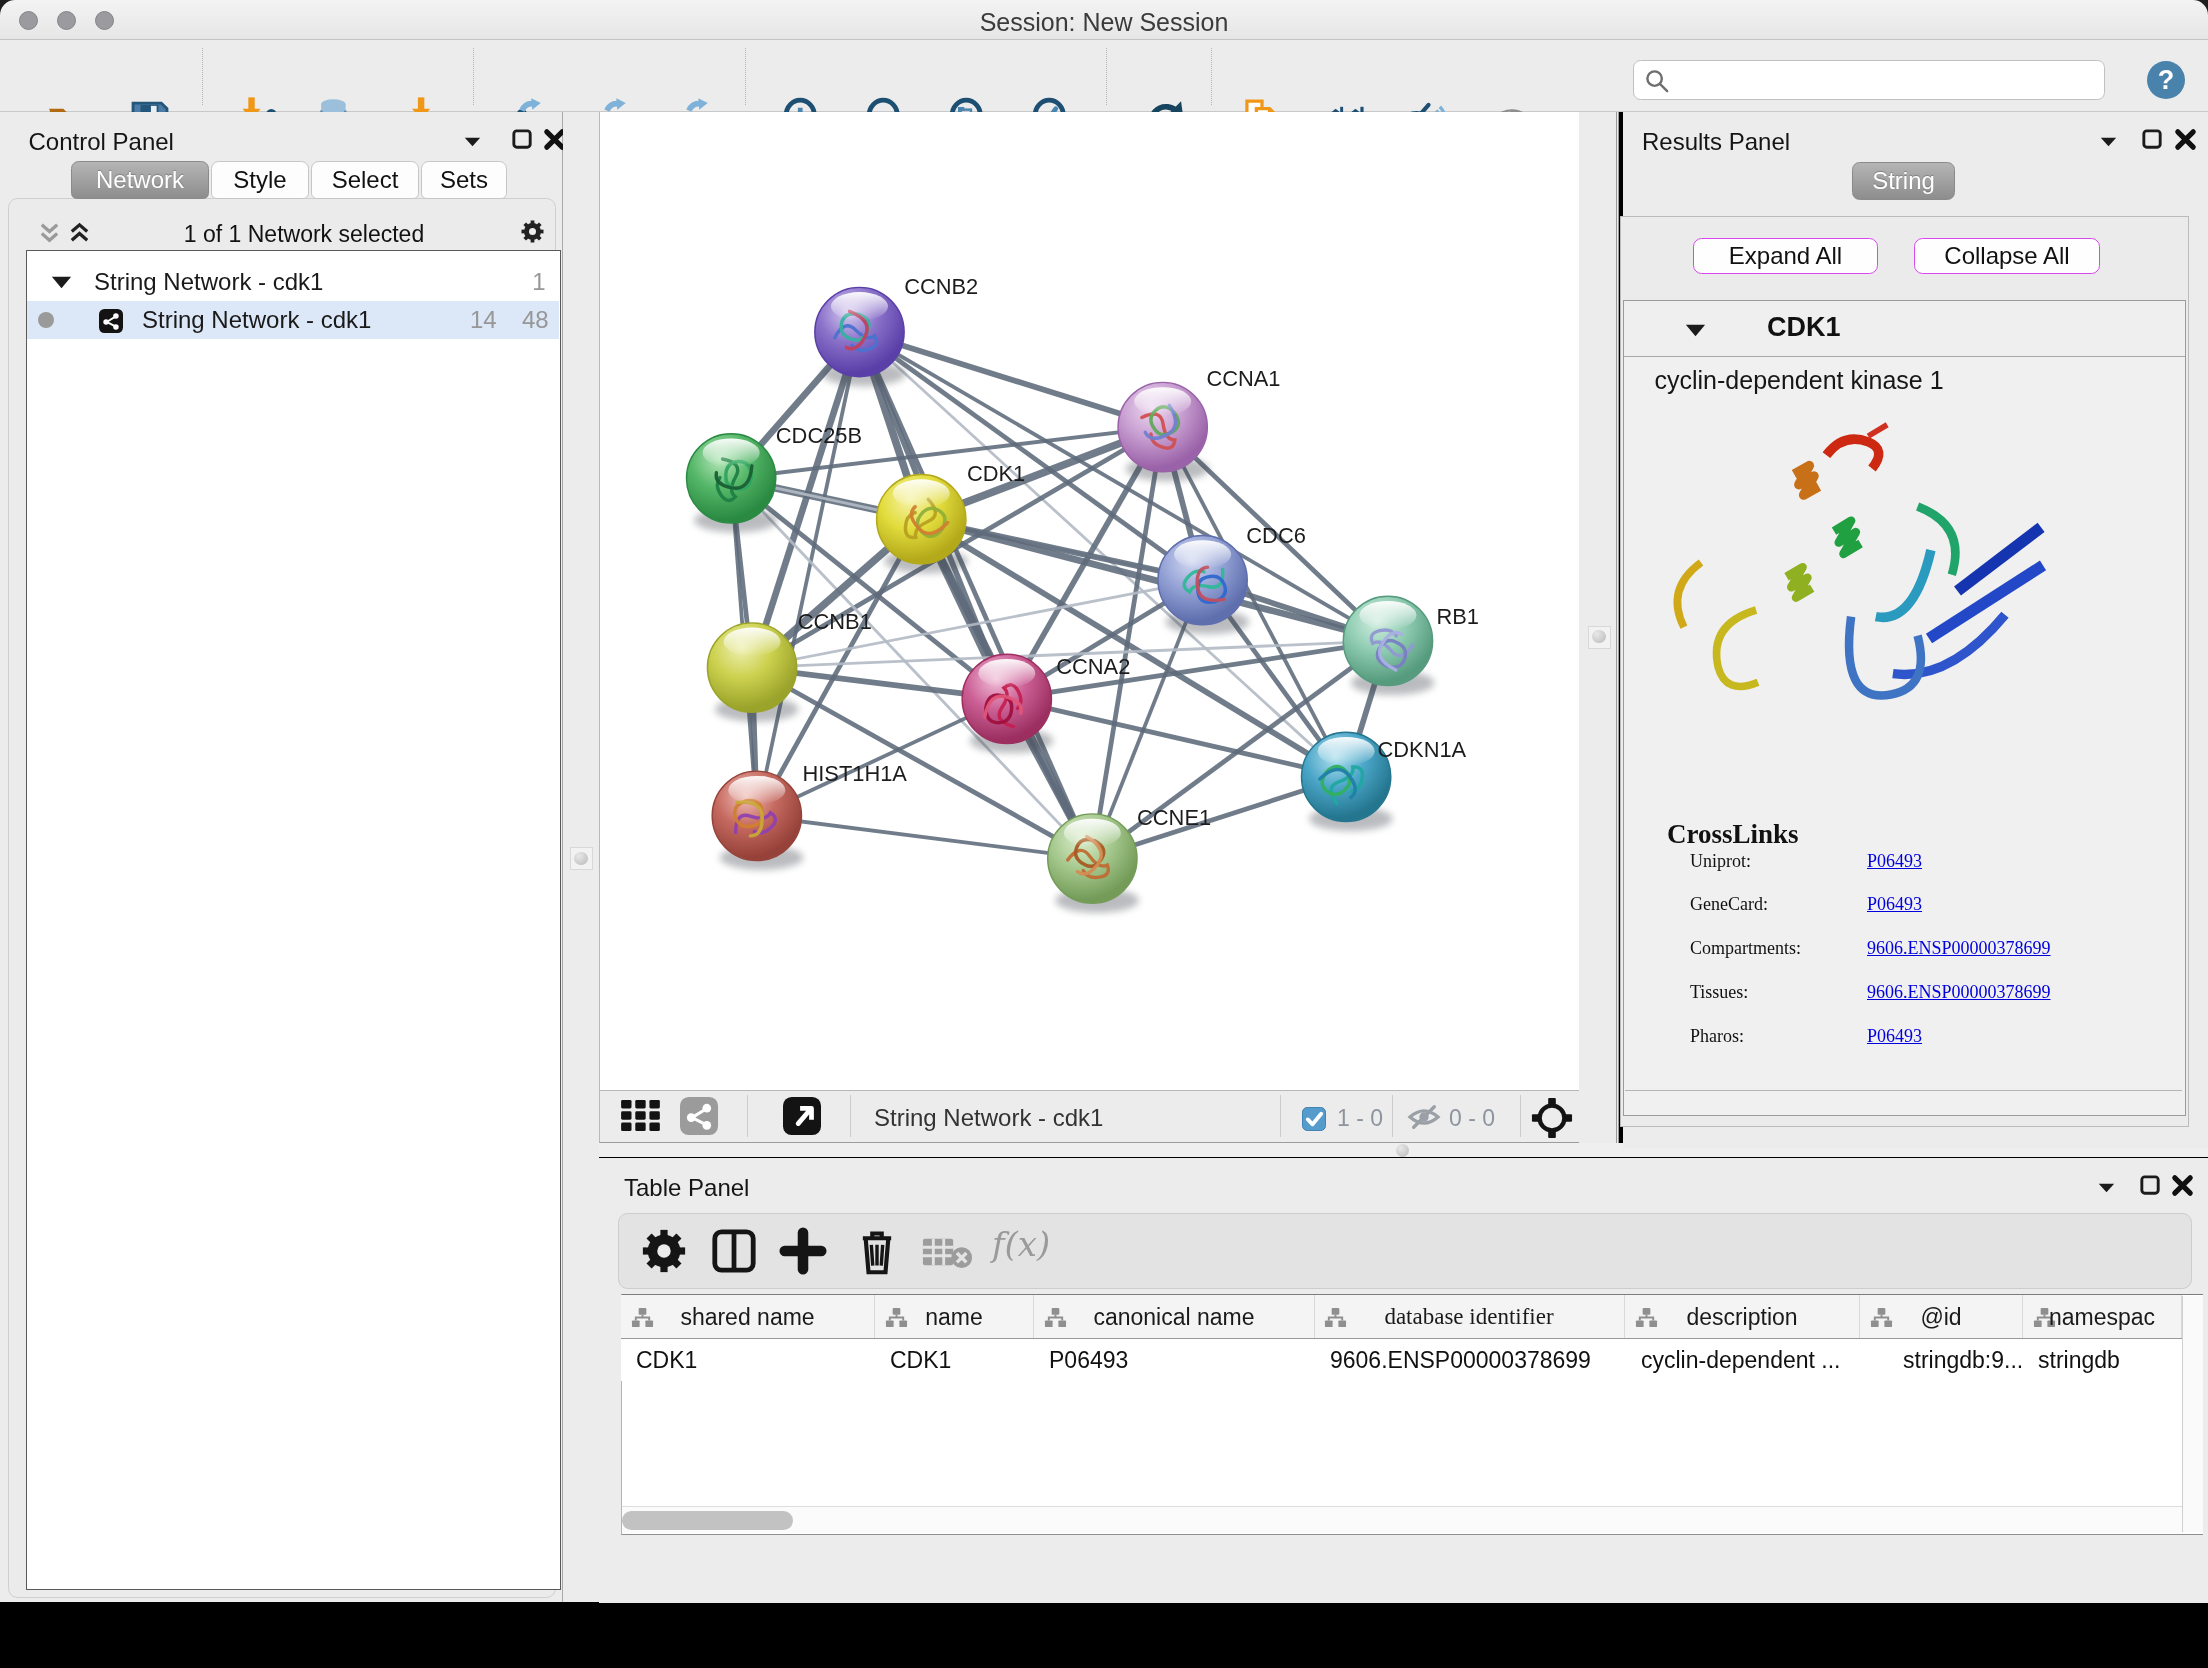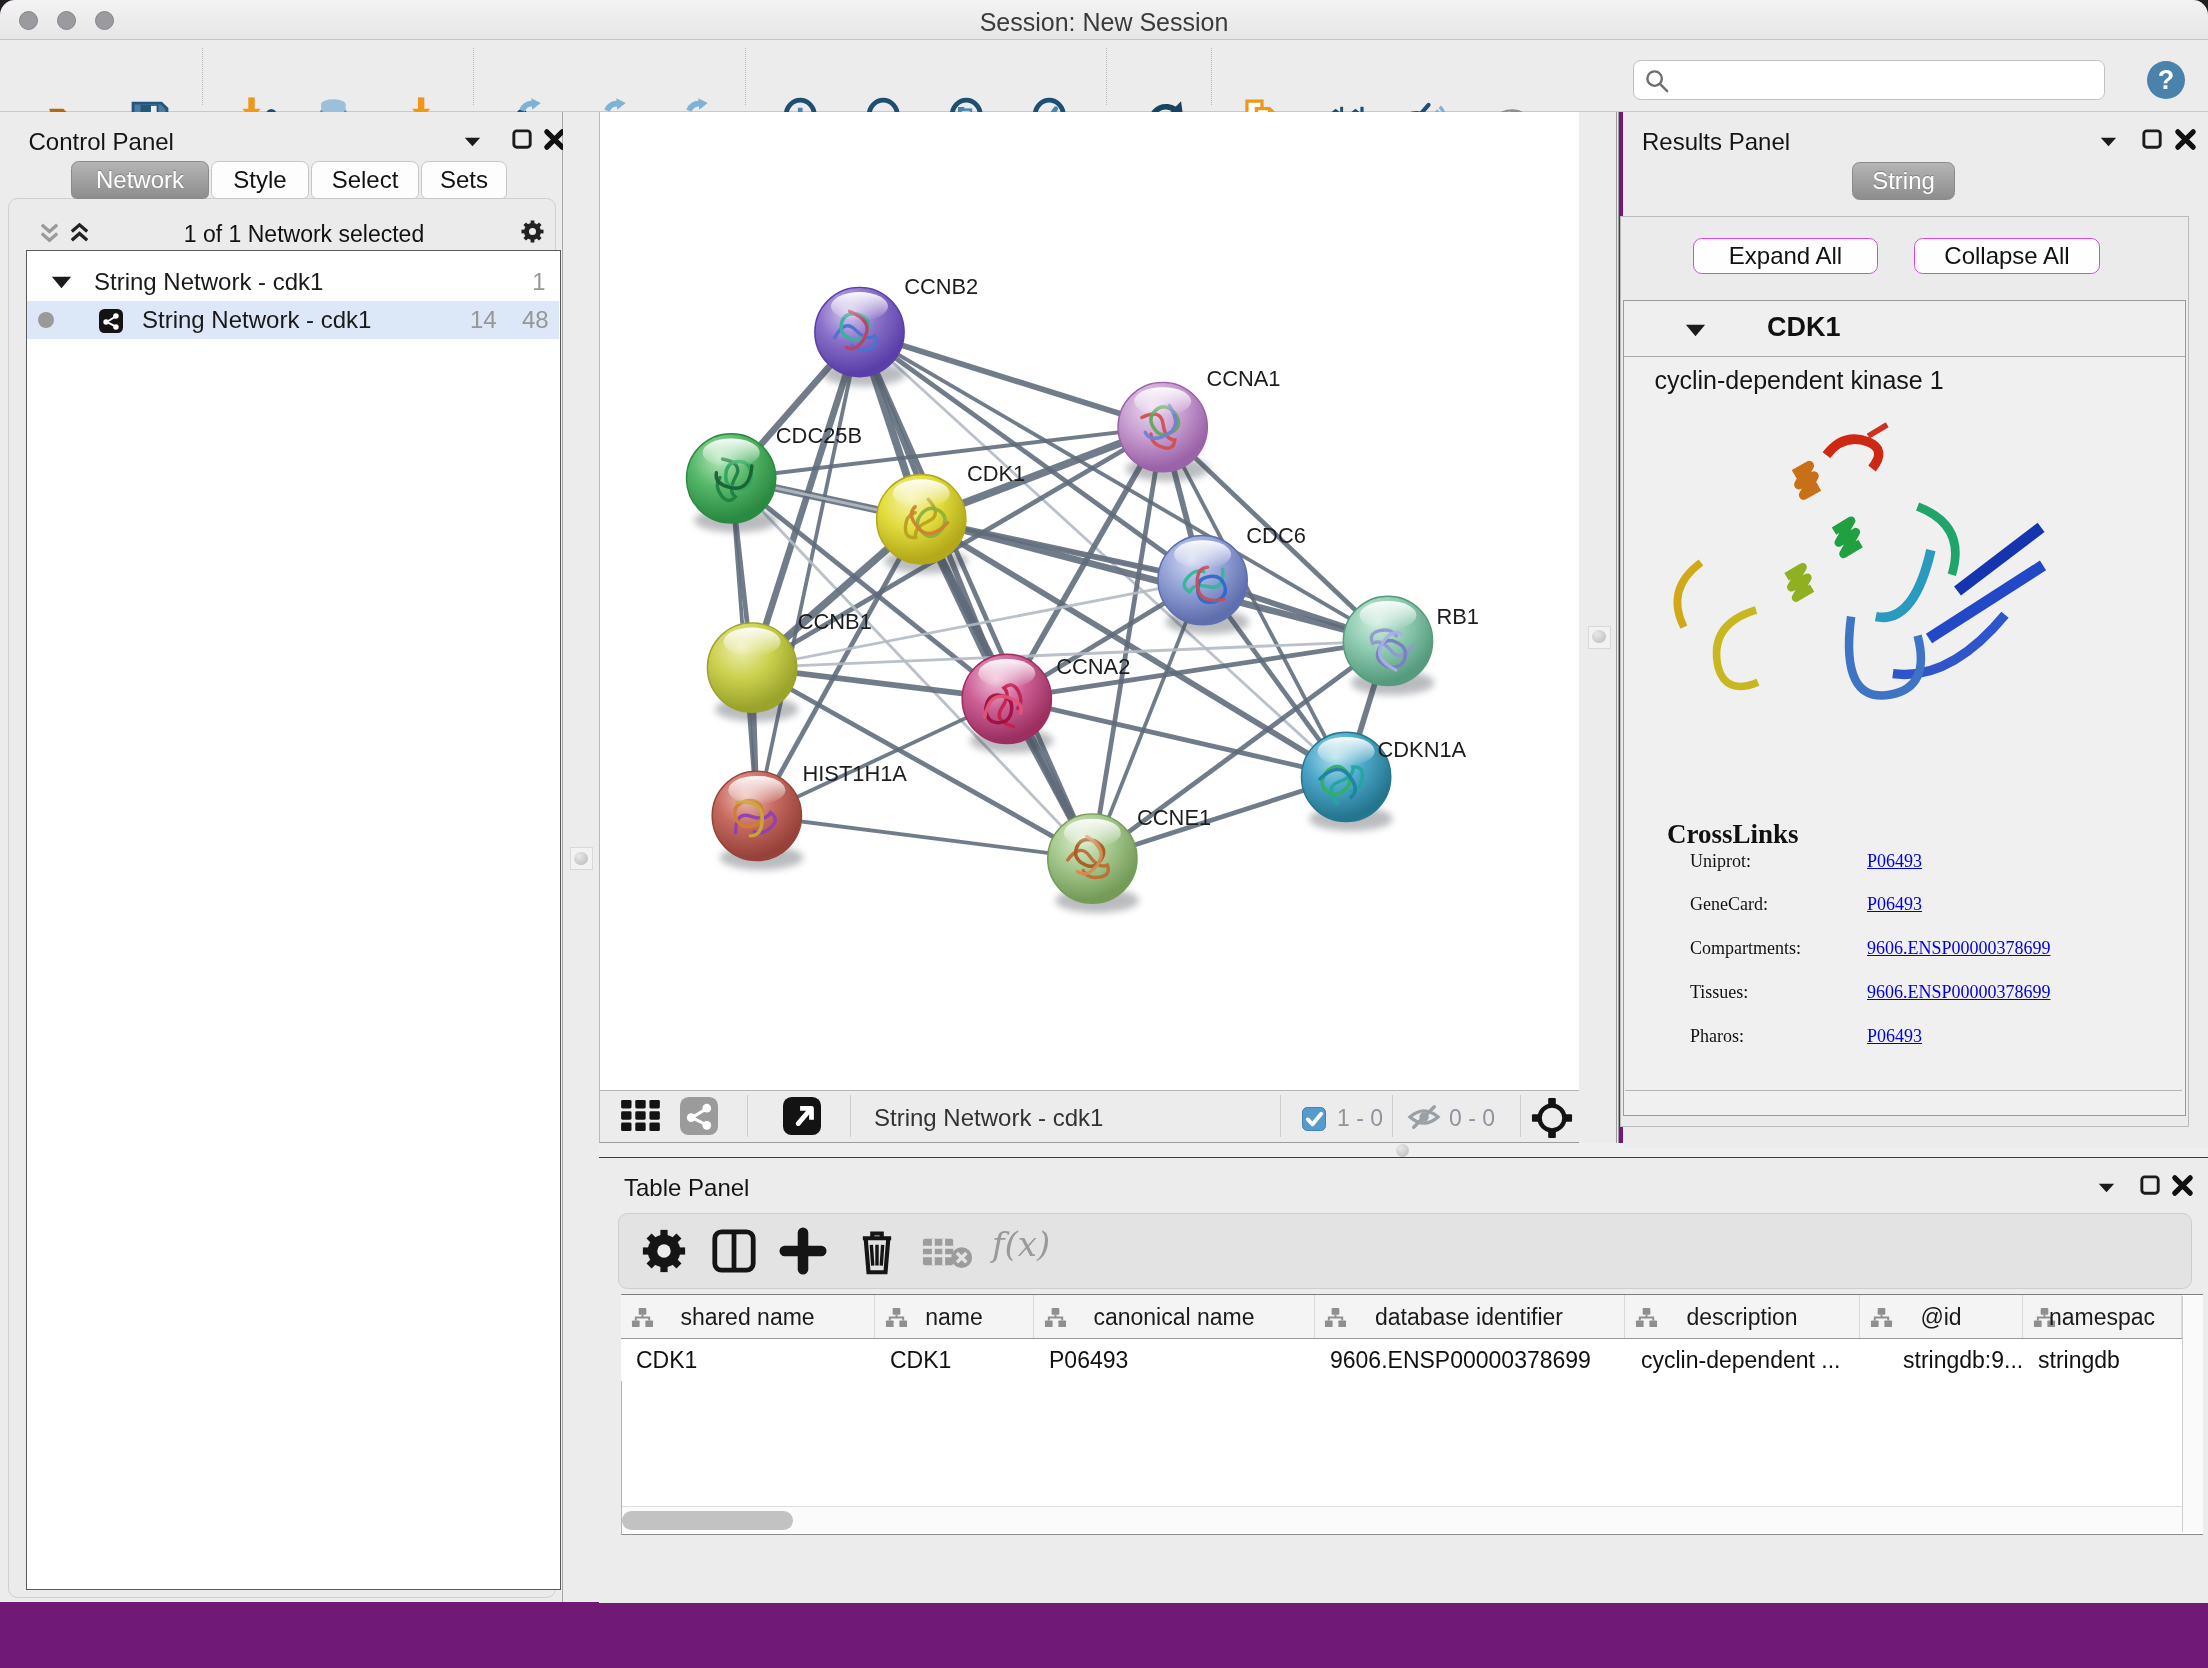--- a/index.html
+++ b/index.html
@@ -1,17 +1,17 @@
 <!DOCTYPE html>
 <html style="font-size:15px"><head>
 <meta charset="utf-8">
 <style>
   html,body{margin:0;padding:0;background:#1e1e1e;}
   *{box-sizing:border-box;}
-  #win{position:relative;width:2208px;height:1668px;background:#701a75;font-family:"Liberation Sans",sans-serif;overflow:hidden;border-radius:15px 15px 0 0;}
+  #win{position:relative;width:2208px;height:1668px;background:#000000;font-family:"Liberation Sans",sans-serif;overflow:hidden;border-radius:15px 15px 0 0;}
   
   #titlebar{position:absolute;left:0;top:0;width:2208px;height:40px;background:linear-gradient(#f3f3f3,#e6e6e6);border-bottom:1px solid #c3c3c3;}
   .tlight{position:absolute;top:10.5px;width:19px;height:19px;border-radius:50%;background:#9b9b9f;border:1px solid #848488;}
   #win-title{position:absolute;left:0;right:0;top:7.6px;text-align:center;font-size:25px;color:#3b3b3b;}
   
   #main-toolbar{position:absolute;left:0;top:40px;width:2208px;height:72px;background:#ececec;border-bottom:1.9px solid #c9c9c9;}
   .tb-icon{position:absolute;top:54px;width:49px;height:49px;transform:translate(-50%,-50%) translateY(26px);}
   .tb-sep{position:absolute;top:7.6px;height:57px;border-left:1.9px dotted #b5b5b5;}
   #search-box{position:absolute;left:1633px;top:60px;width:472px;height:40px;background:#fff;border:1.9px solid #c0c0c0;border-radius:7.6px;}
   #search-box svg{position:absolute;left:9.5px;top:6.7px;}
@@ -694,21 +694,21 @@
       </div>
       <div class="th-cell" style="left: 413px; width: 281px;">
         <span class="th-ic"><svg viewBox="0 0 24 24" width="23" height="23">
             <rect x="8" y="2" width="8" height="7" rx="1" fill="#8f8f8f"></rect>
             <rect x="1" y="15" width="8" height="7" rx="1" fill="#8f8f8f"></rect>
             <rect x="15" y="15" width="8" height="7" rx="1" fill="#8f8f8f"></rect>
             <path d="M12 9 v3 M5 15 v-3 h14 v3" fill="none" stroke="#8f8f8f" stroke-width="2"></path>
           </svg></span>
         <span class="th-label">canonical name</span>
       </div>
-      <div class="th-cell" style="left: 693px; width: 311px;">
+      <div class="th-cell" style="left: 693px; width: 311px; font-family: Liberation Serif, serif;">
         <span class="th-ic"><svg viewBox="0 0 24 24" width="23" height="23">
             <rect x="8" y="2" width="8" height="7" rx="1" fill="#8f8f8f"></rect>
             <rect x="1" y="15" width="8" height="7" rx="1" fill="#8f8f8f"></rect>
             <rect x="15" y="15" width="8" height="7" rx="1" fill="#8f8f8f"></rect>
             <path d="M12 9 v3 M5 15 v-3 h14 v3" fill="none" stroke="#8f8f8f" stroke-width="2"></path>
           </svg></span>
         <span class="th-label">database identifier</span>
       </div>
       <div class="th-cell" style="left: 1004px; width: 235px;">
         <span class="th-ic"><svg viewBox="0 0 24 24" width="23" height="23">

